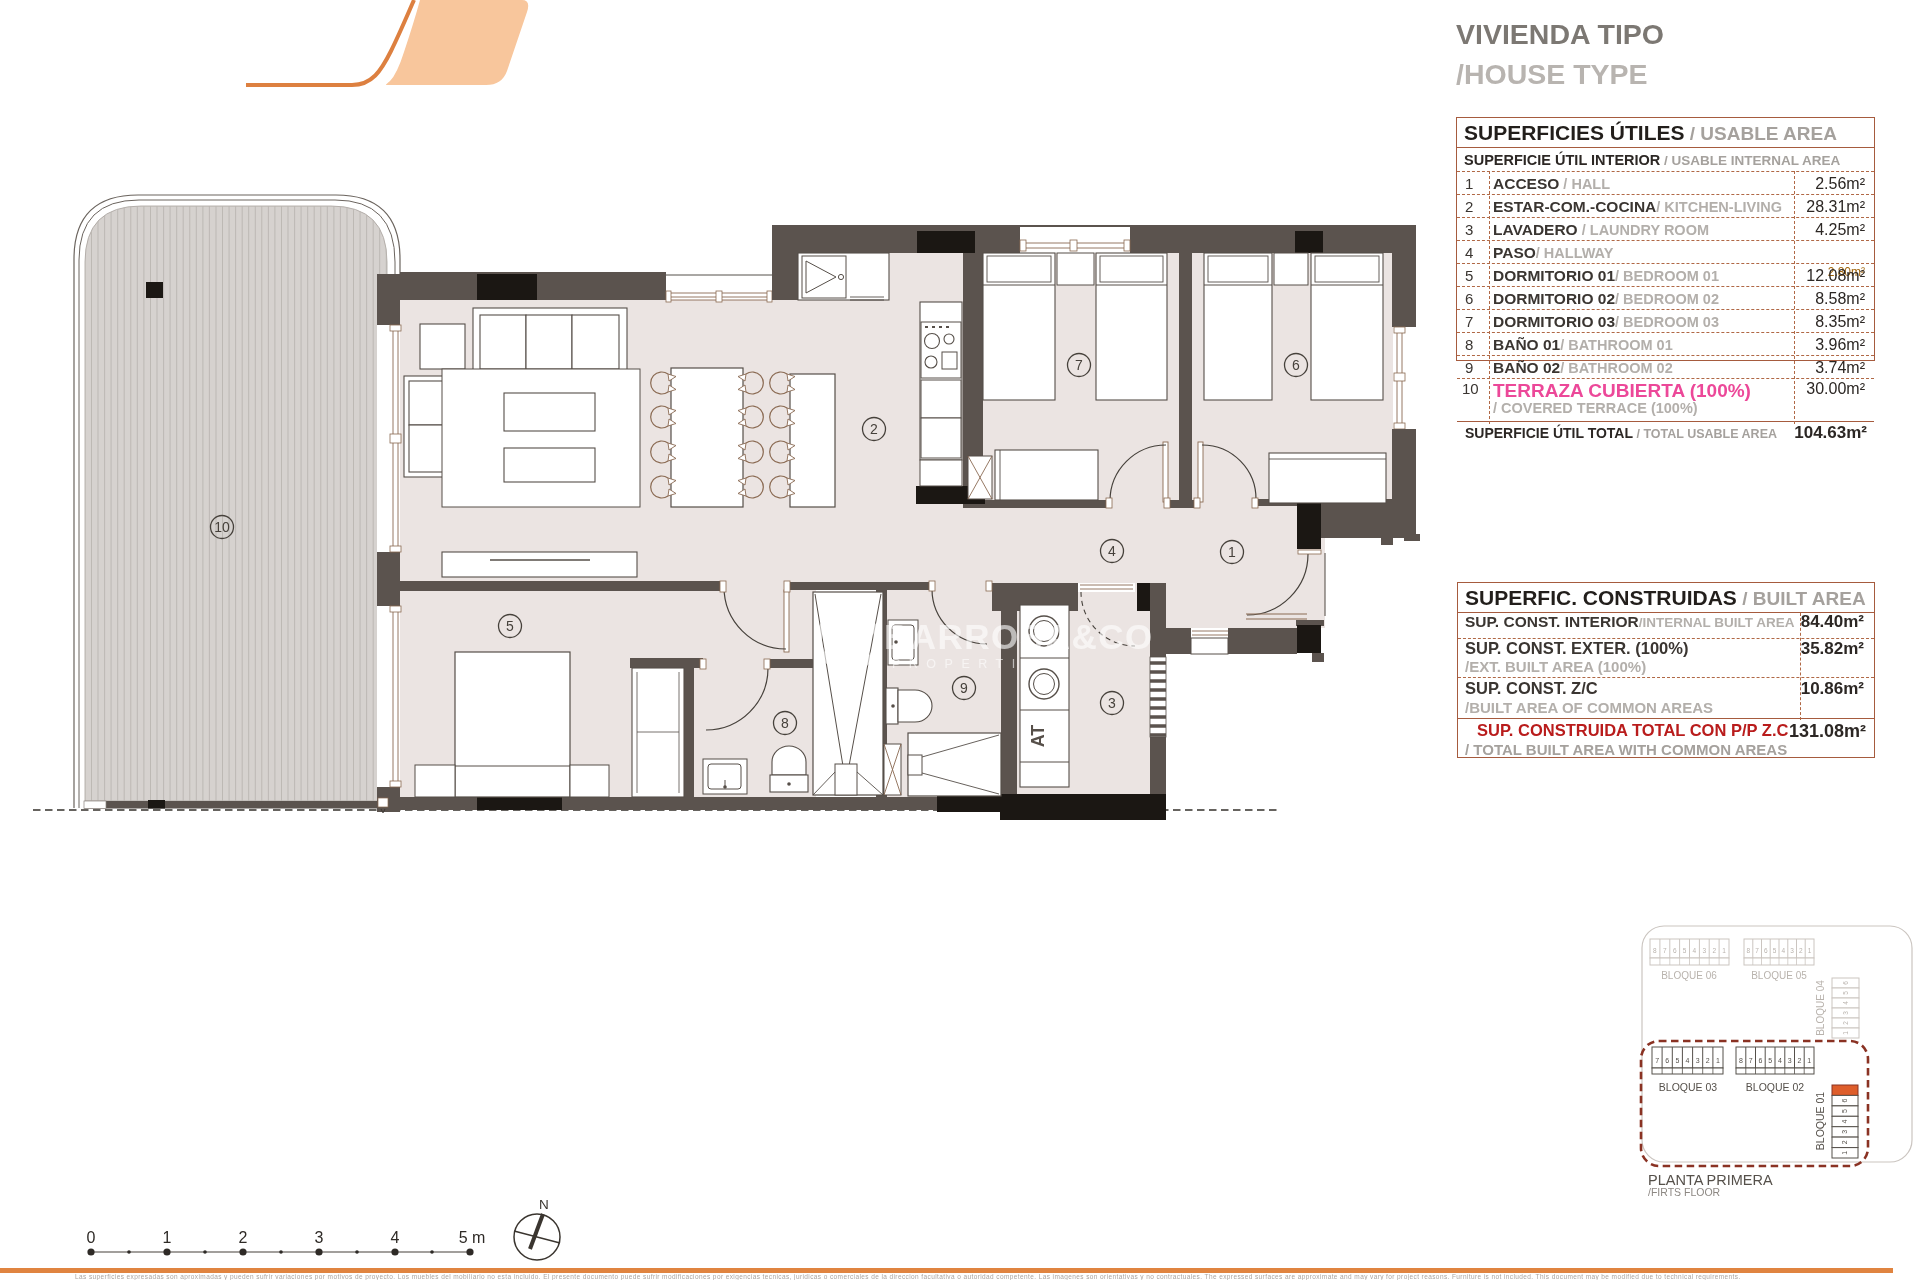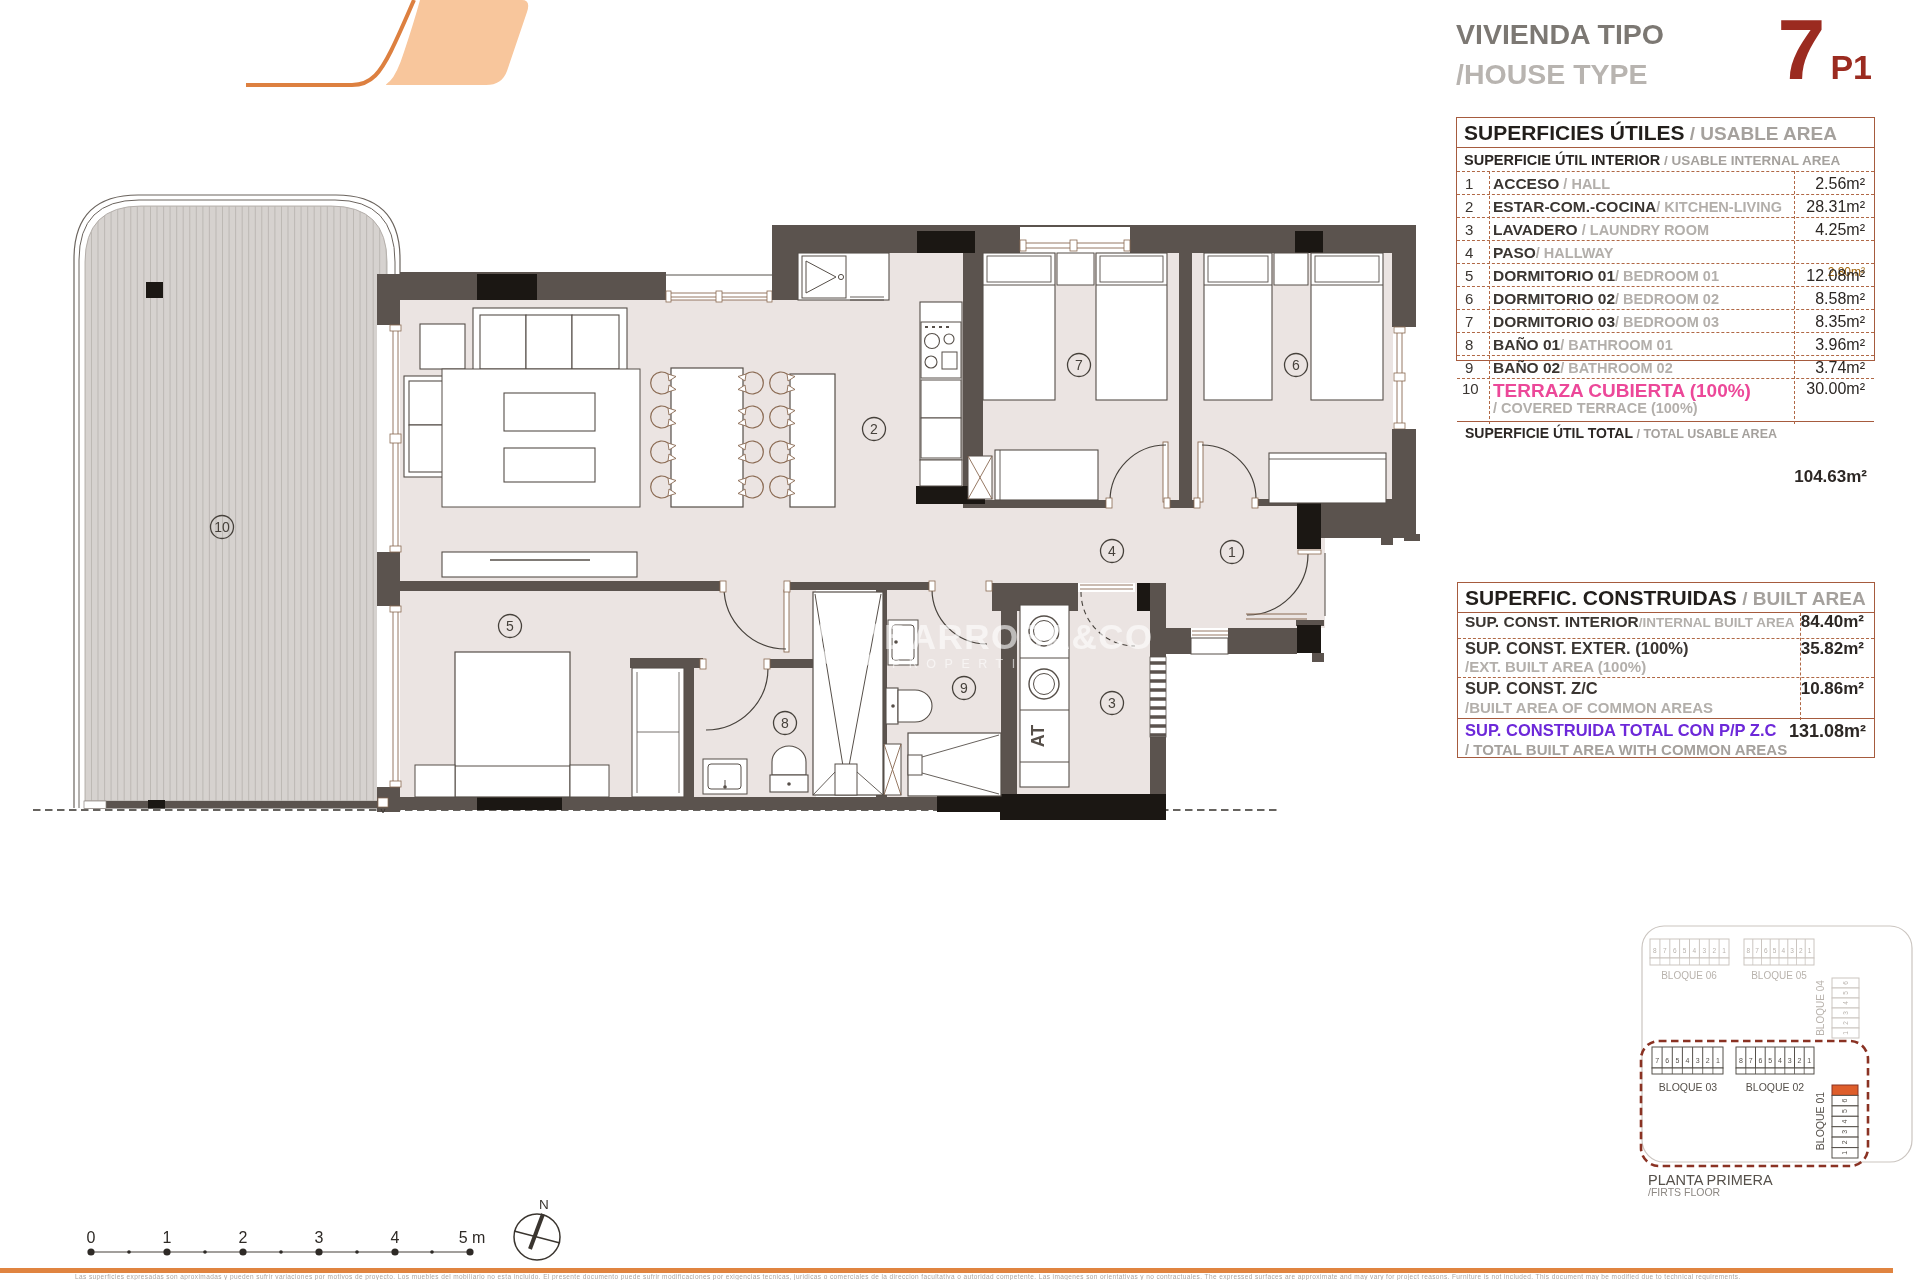--- a/index.html
+++ b/index.html
@@ -9,23 +9,20 @@
 </style>
 </head>
 <body>
 <div id="page">
 
 <div class="abs" style="left:1456px;top:18px;width:340px;">
   <div style="font-size:28.5px;font-weight:bold;color:#7c7873;letter-spacing:0px;">VIVIENDA TIPO</div>
   <div style="font-size:28.5px;font-weight:bold;color:#b8b4b0;letter-spacing:0px;margin-top:7px;">/HOUSE TYPE</div>
 </div>
 
-<div class="abs" style="left:1690px;top:6px;width:182px;text-align:right;">
-  <span style="font-size:86px;font-weight:bold;color:#9b2b20;line-height:1;">7</span><span style="font-size:34px;font-weight:bold;color:#9b2b20;margin-left:5px;">P1</span>
-</div>
 
 <div class="abs" style="left:1456px;top:117px;width:419px;height:244px;border:1.6px solid #a65b3e;box-sizing:border-box;">
 
   <div style="height:30px;line-height:30px;padding-left:7px;border-bottom:1.4px solid #a65b3e;box-sizing:border-box;white-space:nowrap;">
     <span style="font-size:21px;font-weight:bold;color:#221e1b;">SUPERFICIES ÚTILES</span><span style="font-size:19px;font-weight:bold;color:#a5a19d;"> / USABLE AREA</span>
   </div>
 
   <div style="height:23px;line-height:23px;padding-left:7px;box-sizing:border-box;white-space:nowrap;">
     <span style="font-size:14.5px;font-weight:bold;color:#2c2724;">SUPERFICIE ÚTIL INTERIOR</span><span style="font-size:13.5px;font-weight:bold;color:#a5a19d;"> / USABLE INTERNAL AREA</span>
   </div>
@@ -87,21 +84,21 @@
 
 <div style="height:43px;border-top:1.6px dashed #b06845;box-sizing:border-box;position:relative;white-space:nowrap;">
   <span style="position:absolute;left:5px;top:1px;font-size:15px;color:#3a3531;">10</span>
   <span style="position:absolute;left:36px;top:1px;font-size:19px;font-weight:bold;color:#ec4899;">TERRAZA CUBIERTA (100%)</span>
   <span style="position:absolute;left:36px;top:21px;font-size:14.5px;font-weight:bold;color:#b3afab;">/ COVERED TERRACE (100%)</span>
   <span style="position:absolute;right:9px;top:1px;font-size:16px;color:#2c2724;">30.00m²</span>
 </div>
 
 <div style="height:22px;line-height:22px;border-top:1.6px solid #a65b3e;box-sizing:border-box;position:relative;white-space:nowrap;">
   <span style="position:absolute;left:8px;font-size:14px;font-weight:bold;color:#2c2724;">SUPERFICIE ÚTIL TOTAL<span style="color:#a5a19d;font-size:12.5px;"> / TOTAL USABLE AREA</span></span>
-  <span style="position:absolute;right:7px;font-size:17px;font-weight:bold;color:#2c2724;margin-top:44px;">104.63m²</span>
+  <span style="position:absolute;right:7px;font-size:17px;font-weight:bold;color:#2c2724;">104.63m²</span>
 </div>
 
 <div style="position:absolute;left:32px;top:0;width:0;height:253px;border-left:1.6px dashed #b06845;"></div>
 <div style="position:absolute;left:337px;top:0;width:0;height:253px;border-left:1.6px dashed #b06845;"></div>
 </div>
 </div>
 
 <div class="abs" style="left:1457px;top:582px;width:418px;height:176px;border:1.6px solid #a65b3e;box-sizing:border-box;">
 
   <div style="height:30px;line-height:30px;padding-left:7px;border-bottom:1.4px solid #a65b3e;box-sizing:border-box;white-space:nowrap;">
@@ -120,21 +117,21 @@
   <span style="position:absolute;right:10px;top:0px;font-size:17px;font-weight:bold;color:#2c2724;">35.82m²</span>
 </div>
 
 <div style="height:41px;border-top:1.6px dashed #b06845;box-sizing:border-box;position:relative;white-space:nowrap;">
   <span style="position:absolute;left:7px;top:1px;font-size:16.5px;font-weight:bold;color:#3a3531;">SUP. CONST. Z/C</span>
   <span style="position:absolute;left:7px;top:21px;font-size:15px;font-weight:bold;color:#b3afab;">/BUILT AREA OF COMMON AREAS</span>
   <span style="position:absolute;right:10px;top:1px;font-size:17px;font-weight:bold;color:#2c2724;">10.86m²</span>
 </div>
 
 <div style="height:41px;border-top:1.6px solid #a65b3e;box-sizing:border-box;position:relative;white-space:nowrap;">
-  <span style="position:absolute;left:7px;top:2px;font-size:16.5px;font-weight:bold;color:#6d28d9;">SUP. CONSTRUIDA TOTAL CON P/P Z.C</span>
+  <span style="position:absolute;left:19px;top:2px;font-size:16.5px;font-weight:bold;color:#b91c1c;">SUP. CONSTRUIDA TOTAL CON P/P Z.C</span>
   <span style="position:absolute;left:7px;top:22px;font-size:15px;font-weight:bold;color:#a5a19d;">/ TOTAL BUILT AREA WITH COMMON AREAS</span>
   <span style="position:absolute;right:8px;top:2px;font-size:18px;font-weight:bold;color:#2c2724;">131.08m²</span>
 </div>
 
 <div style="position:absolute;left:342px;top:0;width:0;height:107px;border-left:1.6px dashed #b06845;"></div>
 </div>
 </div>
 
 <svg class="abs" style="left:0;top:0" width="1920" height="1280" viewBox="0 0 1920 1280" xmlns="http://www.w3.org/2000/svg">
 

